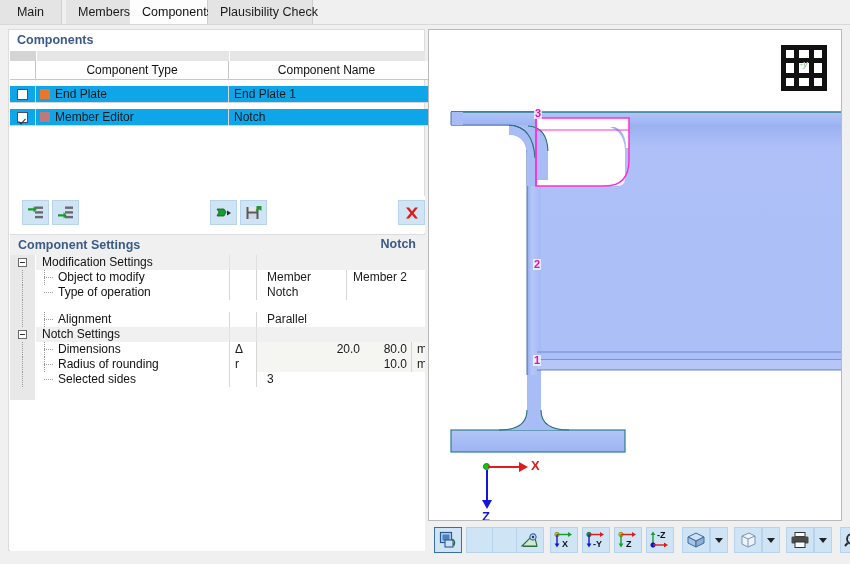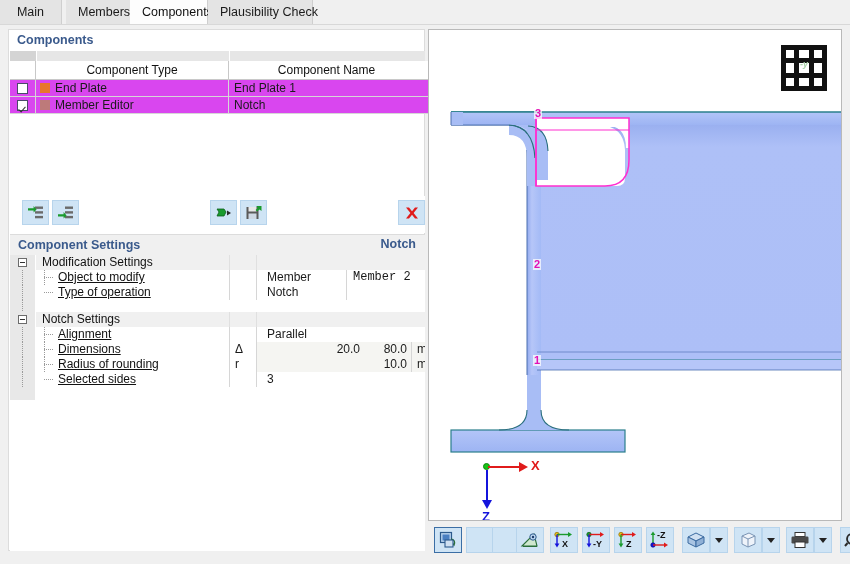--- a/index.html
+++ b/index.html
@@ -48,21 +48,21 @@
 
   .tbl{position:absolute;left:1px;top:31px;width:460px;}
   .tbl-head{display:flex;height:18px;background:#fff;border-bottom:1px solid #c8c8c8;}
   .th{
     font-size:12px;text-align:center;line-height:18px;color:#111;
     border-right:1px solid #c8c8c8;box-sizing:border-box;background:#fff;
   }
   .th.c0{width:26px;}
   .th.c1{width:193px;}
   .th.c2{width:195px;border-right:none;}
-  .tr{display:flex;height:16px;border-bottom:1px solid #d6d6d6;background:#d946ef;}
+  .tr{display:flex;height:16px;border-bottom:1px solid #d6d6d6;background:#0ea5e9;margin-top:6px;}
   .td{font-size:12px;line-height:16px;box-sizing:border-box;border-right:1px solid #d6d6d6;white-space:nowrap;overflow:hidden;}
   .td.c0{width:26px;display:flex;align-items:center;justify-content:center;}
   .td.c1{width:193px;display:flex;align-items:center;padding-left:4px;}
   .td.c2{width:195px;padding-left:5px;border-right:none;}
   .chk{width:11px;height:11px;border:1px solid #4a4a6a;background:#fff;box-sizing:border-box;position:relative;}
   .chk.on:after{
     content:"";position:absolute;left:2px;top:4px;width:3px;height:6px;
     border:solid #333;border-width:0 1.4px 1.4px 0;transform:rotate(42deg);
   }
   .swatch{width:10px;height:10px;margin-right:5px;flex:0 0 auto;}
@@ -90,38 +90,38 @@
   .expander:after{content:"";position:absolute;left:1px;top:3px;width:5px;height:1px;background:#333;}
   .vdot{position:absolute;left:12px;top:0;bottom:0;width:1px;
         background-image:linear-gradient(to bottom,#9a9a9a 1px,transparent 1px);
         background-size:1px 2px;}
   .s-label{
     flex:0 0 193px;width:193px;font-size:12px;line-height:15px;
     box-sizing:border-box;position:relative;padding-left:10px;color:#111;
     white-space:nowrap;overflow:hidden;
   }
   .s-label.groupname{padding-left:6px;}
-  .s-label.child{padding-left:22px;text-decoration:underline;}
+  .s-label.child{padding-left:22px;}
   .s-label .tconn{position:absolute;left:8px;top:0;bottom:0;width:1px;
         background-image:linear-gradient(to bottom,#9a9a9a 1px,transparent 1px);background-size:1px 2px;}
   .s-label .tconn-h{position:absolute;left:8px;top:7px;width:9px;height:1px;
         background-image:linear-gradient(to right,#9a9a9a 1px,transparent 1px);background-size:2px 1px;}
   .s-sym{flex:0 0 28px;width:28px;font-size:12px;line-height:15px;box-sizing:border-box;
          border-left:1px solid #d6d6d6;border-right:1px solid #d6d6d6;padding-left:5px;background:#fff;}
   .s-sym.g{background:#f0f0f0;border-left-color:#e0e0e0;border-right-color:#e0e0e0;}
   .s-val{flex:1 1 auto;font-size:12px;line-height:15px;box-sizing:border-box;padding-left:5px;background:#fff;
          display:flex;align-items:center;}
   .s-val.g{background:#f0f0f0;}
   .vsub{display:flex;align-items:stretch;height:15px;}
   .v-a{width:108px;box-sizing:border-box;text-align:right;padding-right:5px;background:#f5f5f2;line-height:15px;}
   .v-b{width:46px;box-sizing:border-box;text-align:right;padding-right:4px;background:#f5f5f2;line-height:15px;}
   .v-unit{width:60px;box-sizing:border-box;padding-left:5px;border-left:1px solid #d6d6d6;background:#f5f5f2;line-height:15px;}
   .v-text{flex:1 1 auto;padding-left:5px;line-height:15px;background:#fff;}
   .v-col1{width:85px;box-sizing:border-box;padding-left:5px;line-height:15px;border-right:1px solid #d6d6d6;background:#fff;}
-  .v-col2{flex:1 1 auto;padding-left:6px;line-height:15px;background:#fff;font-family:Liberation Mono, monospace;}
+  .v-col2{flex:1 1 auto;padding-left:6px;line-height:15px;background:#fff;}
 
   
   .viewport{position:absolute;left:428px;top:29px;width:414px;height:492px;background:#fff;border:1px solid #b9b9b9;box-sizing:border-box;overflow:hidden;}
   .vp-inner{position:absolute;inset:0;}
 
   .navcube{position:absolute;right:14px;top:15px;width:46px;height:46px;}
   .navcube .bar{position:absolute;background:#111;}
   .navcube .lbl{position:absolute;left:0;top:14px;width:46px;text-align:center;
       font-size:9px;color:#a9d3a9;font-style:italic;font-weight:bold;}
 
@@ -284,42 +284,42 @@
         </div>
       </div>
 
       <div class="srow spacer">
         <div class="gutter w" style="height:12px;">
             <span class="vdot"></span>
           </div>
         <div style="flex:1 1 auto;background:#fff;"></div>
       </div>
 
-      <div class="srow group">
-        <div class="gutter">
-          <span class="expander"></span>
-        </div>
-        <div class="s-label groupname" style="flex-basis:193px;background:#f0f0f0;">Notch Settings</div>
-        <div class="s-sym g"></div>
-        <div class="s-val g"></div>
-      </div>
-
       <div class="srow">
         <div class="gutter w">
             <span class="vdot"></span>
           </div>
         <div class="s-label child">
           <span class="tconn"></span>
           <span class="tconn-h"></span>
           <span>Alignment</span>
         </div>
         <div class="s-sym"></div>
         <div class="s-val">
           <div class="v-text">Parallel</div>
         </div>
+      </div>
+
+      <div class="srow group">
+        <div class="gutter">
+          <span class="expander"></span>
+        </div>
+        <div class="s-label groupname" style="flex-basis:193px;background:#f0f0f0;">Notch Settings</div>
+        <div class="s-sym g"></div>
+        <div class="s-val g"></div>
       </div>
 
       <div class="srow">
         <div class="gutter w">
             <span class="vdot"></span>
           </div>
         <div class="s-label child">
           <span class="tconn"></span>
           <span class="tconn-h"></span>
           <span>Dimensions</span>

